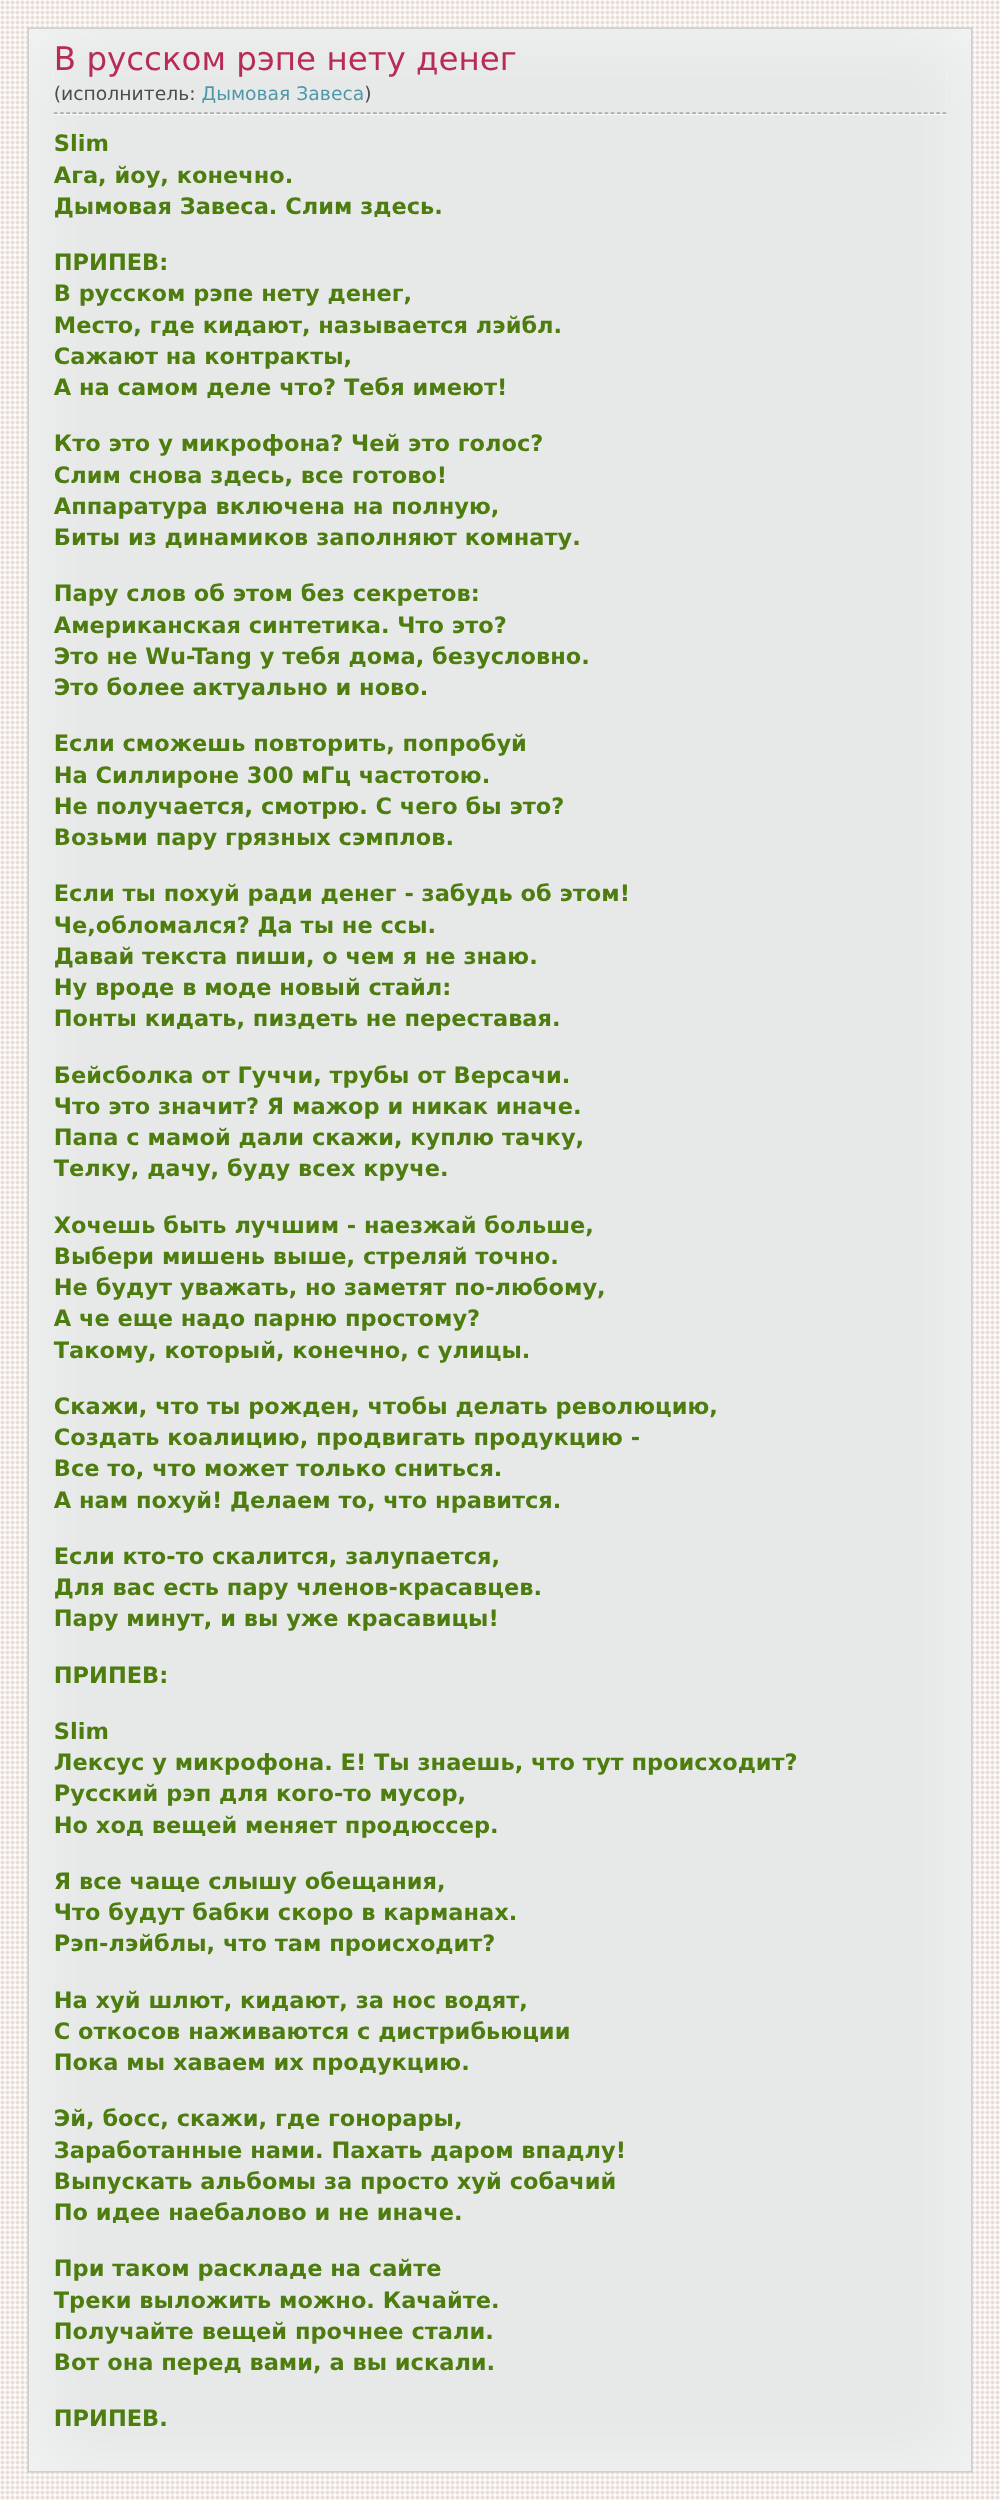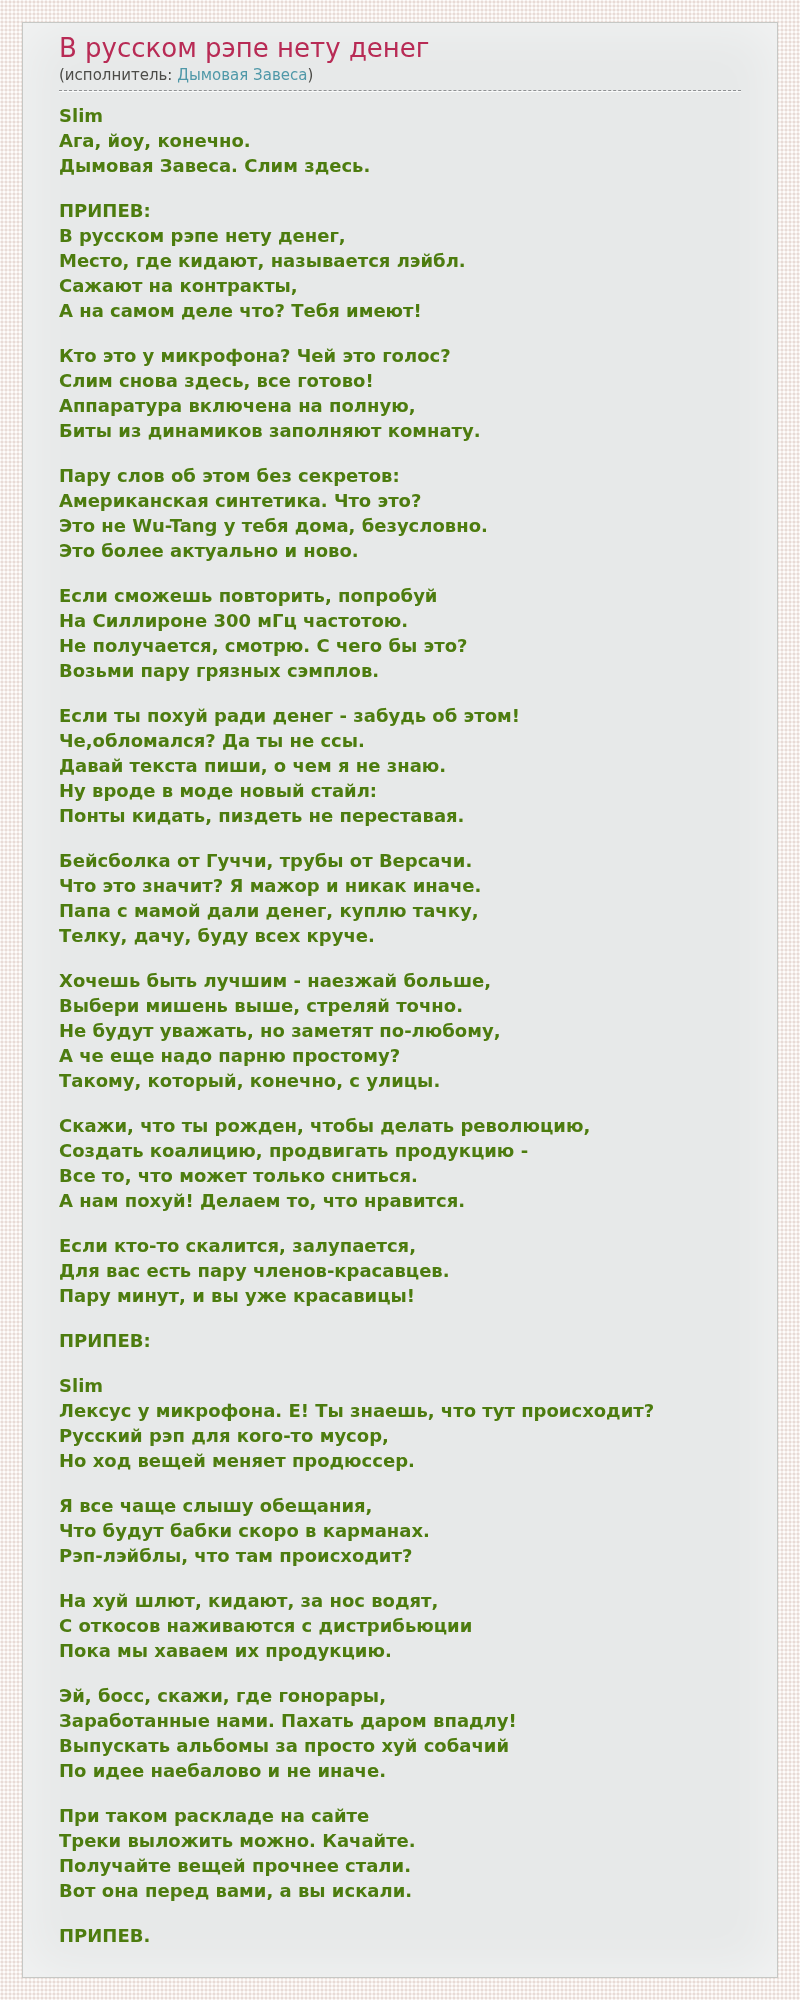--- a/index.html
+++ b/index.html
@@ -23,21 +23,21 @@
   .panel {
     position: absolute;
     left: 22px;
     top: 22px;
     width: 756px;
     bottom: 22px;
     box-sizing: border-box;
     background: #e7e9e9;
     border: 1px solid #c6c8c5;
     box-shadow: inset 0 0 55px rgba(255,255,255,0.55);
-    padding: 0 36px;
+    padding: 0 20px;
   }
   .header {
     padding-top: 10px;
     padding-bottom: 6px;
     border-bottom: 1px dashed #8f9193;
     box-shadow: 0 1px 0 rgba(255,255,255,0.75);
   }
   h1.song-title {
     margin: 0;
     font-size: 26px;
@@ -100,21 +100,21 @@
 На Силлироне 300 мГц частотою.
 Не получается, смотрю. С чего бы это?
 Возьми пару грязных сэмплов.</p>
       <p>Если ты похуй ради денег - забудь об этом!
 Че,обломался? Да ты не ссы.
 Давай текста пиши, о чем я не знаю.
 Ну вроде в моде новый стайл:
 Понты кидать, пиздеть не переставая.</p>
       <p>Бейсболка от Гуччи, трубы от Версачи.
 Что это значит? Я мажор и никак иначе.
-Папа с мамой дали денег, куплю тачку,
+Папа с мамой дали скажи, куплю тачку,
 Телку, дачу, буду всех круче.</p>
       <p>Хочешь быть лучшим - наезжай больше,
 Выбери мишень выше, стреляй точно.
 Не будут уважать, но заметят по-любому,
 А че еще надо парню простому?
 Такому, который, конечно, с улицы.</p>
       <p>Скажи, что ты рожден, чтобы делать революцию,
 Создать коалицию, продвигать продукцию -
 Все то, что может только сниться.
 А нам похуй! Делаем то, что нравится.</p>

